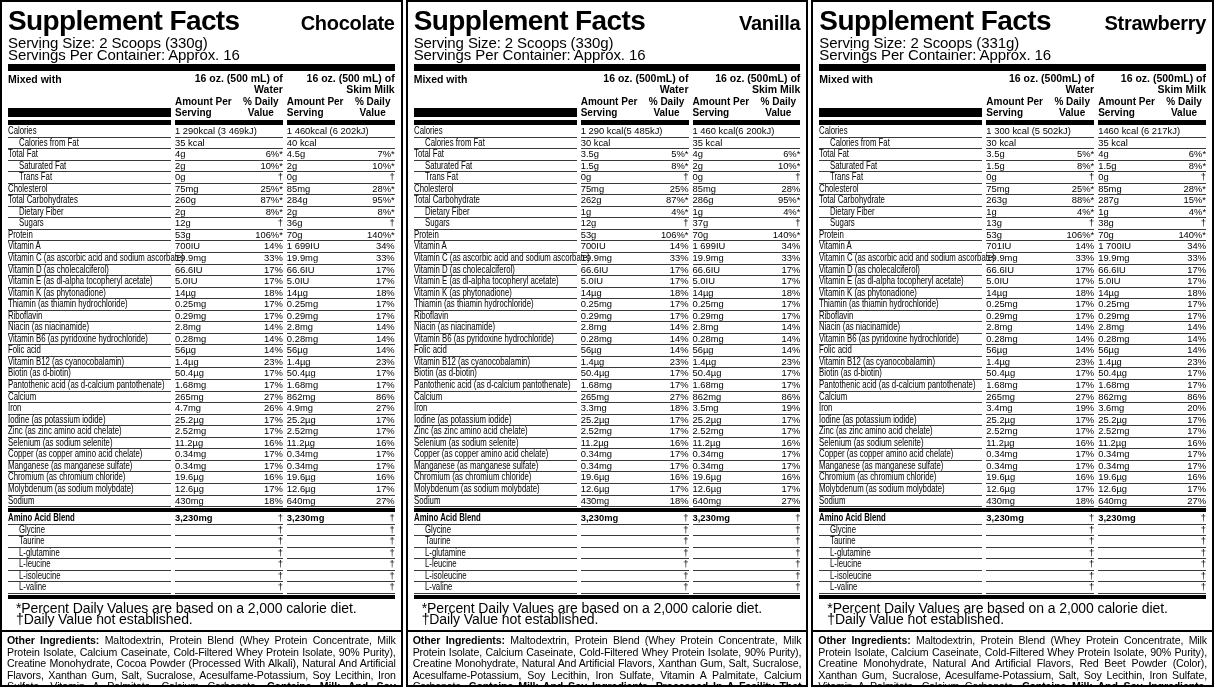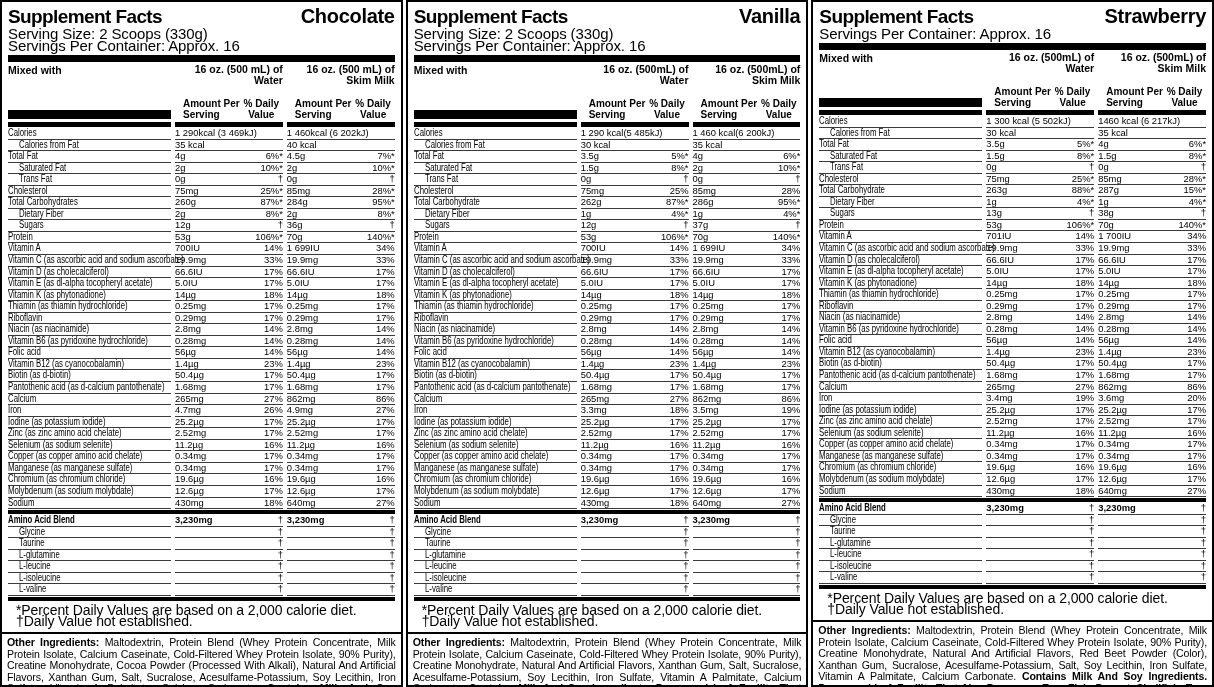--- a/index.html
+++ b/index.html
@@ -2,32 +2,32 @@
 <html><head>
 <meta charset="utf-8">
 <style>
   *{margin:0;padding:0;box-sizing:border-box}
   html,body{background:#fff}
   body{width:1214px;height:687px;font-family:"Liberation Sans",sans-serif;color:#000;overflow:hidden}
   .sheet{display:flex;width:1214px;height:687px;gap:3px;background:#fff}
   .panel{flex:1 1 0;min-width:0;border:2px solid #000;background:#fff;display:flex;flex-direction:column;overflow:hidden}
   .facts{padding:3px 6px 0;border-bottom:2px solid #000}
   .hdr{display:flex;justify-content:space-between;align-items:baseline}
-  .sf-title{font-size:19px;font-weight:bold;letter-spacing:-.6px}
+  .sf-title{font-size:28px;font-weight:bold;letter-spacing:-.6px}
   .flavor{font-size:20px;font-weight:bold;letter-spacing:-.3px}
   .sv{font-size:15px;line-height:12px;letter-spacing:-.1px}
   .bar{background:#000}
   .thick{height:7px;margin:3px 0 2px}
   .mid{height:4px;margin:1px 0}
   .ncol{width:163px;flex:none}
   .grp{flex:1 1 0;min-width:0}
   .mixrow{display:flex;gap:16px;margin-top:1px}
   .mix-label{font-weight:bold;font-size:10.5px}
   .colhead{font-weight:bold;font-size:10.5px;line-height:11px;text-align:right}
-  .subrow{display:flex;gap:12px;margin-top:13px}
+  .subrow{display:flex;gap:4px;margin-top:2px}
   .subrow .ncol{display:flex;flex-direction:column;justify-content:flex-end}
   .nbar{height:9px;background:#000;margin-bottom:1px}
   .subhead{display:flex;justify-content:space-between;font-weight:bold;font-size:10px;line-height:10.5px}
   .amt-h{width:58px}
   .dv-h{width:44px;text-align:center}
   .segbar{display:flex;gap:4px;height:5px;margin:2px 0 1px}
   .segbar i{display:block;background:#000;height:100%}
   .row{display:flex;gap:4px;font-size:9.4px;line-height:10.55px;align-items:flex-end}
   .row .rn{border-bottom:1px solid #3a3a3a;overflow:visible;white-space:nowrap}
   .row .grp{display:flex;justify-content:space-between;border-bottom:1px solid #3a3a3a}
@@ -1022,20 +1022,21 @@
     </div>
     <p class="ingr"><b>Other Ingredients:</b> <span>Maltodextrin, Protein Blend (Whey Protein Concentrate, Milk Protein Isolate, Calcium Caseinate, Cold-Filtered Whey Protein Isolate, 90% Purity), Creatine Monohydrate, Natural And Artificial Flavors, Xanthan Gum, Salt, Sucralose, Acesulfame-Potassium, Soy Lecithin, Iron Sulfate, Vitamin A Palmitate, Calcium Carbonate.</span> <b>Contains Milk And Soy Ingredients. Processed In A Facility That Also Processes Egg, Fish, Peanut, Shellfish, Tree Nuts And Wheat Ingredients.</b></p>
 
   </section>
     <section class="panel">
     <div class="facts">
       <div class="hdr">
         <span class="sf-title">Supplement Facts</span>
         <span class="flavor">Strawberry</span>
       </div>
+      <div class="sv">Serving Size: 2 Scoops (331g)</div>
       <div class="sv">Servings Per Container: Approx. 16</div>
       <div class="bar thick"></div>
       <div class="mixrow">
         <div class="ncol mix-label">Mixed with</div>
         <div class="grp colhead">16 oz. (500mL) of Water</div>
         <div class="grp colhead">16 oz. (500mL) of Skim Milk</div>
       </div>
       <div class="subrow">
         <div class="ncol">
             <div class="nbar"></div>

